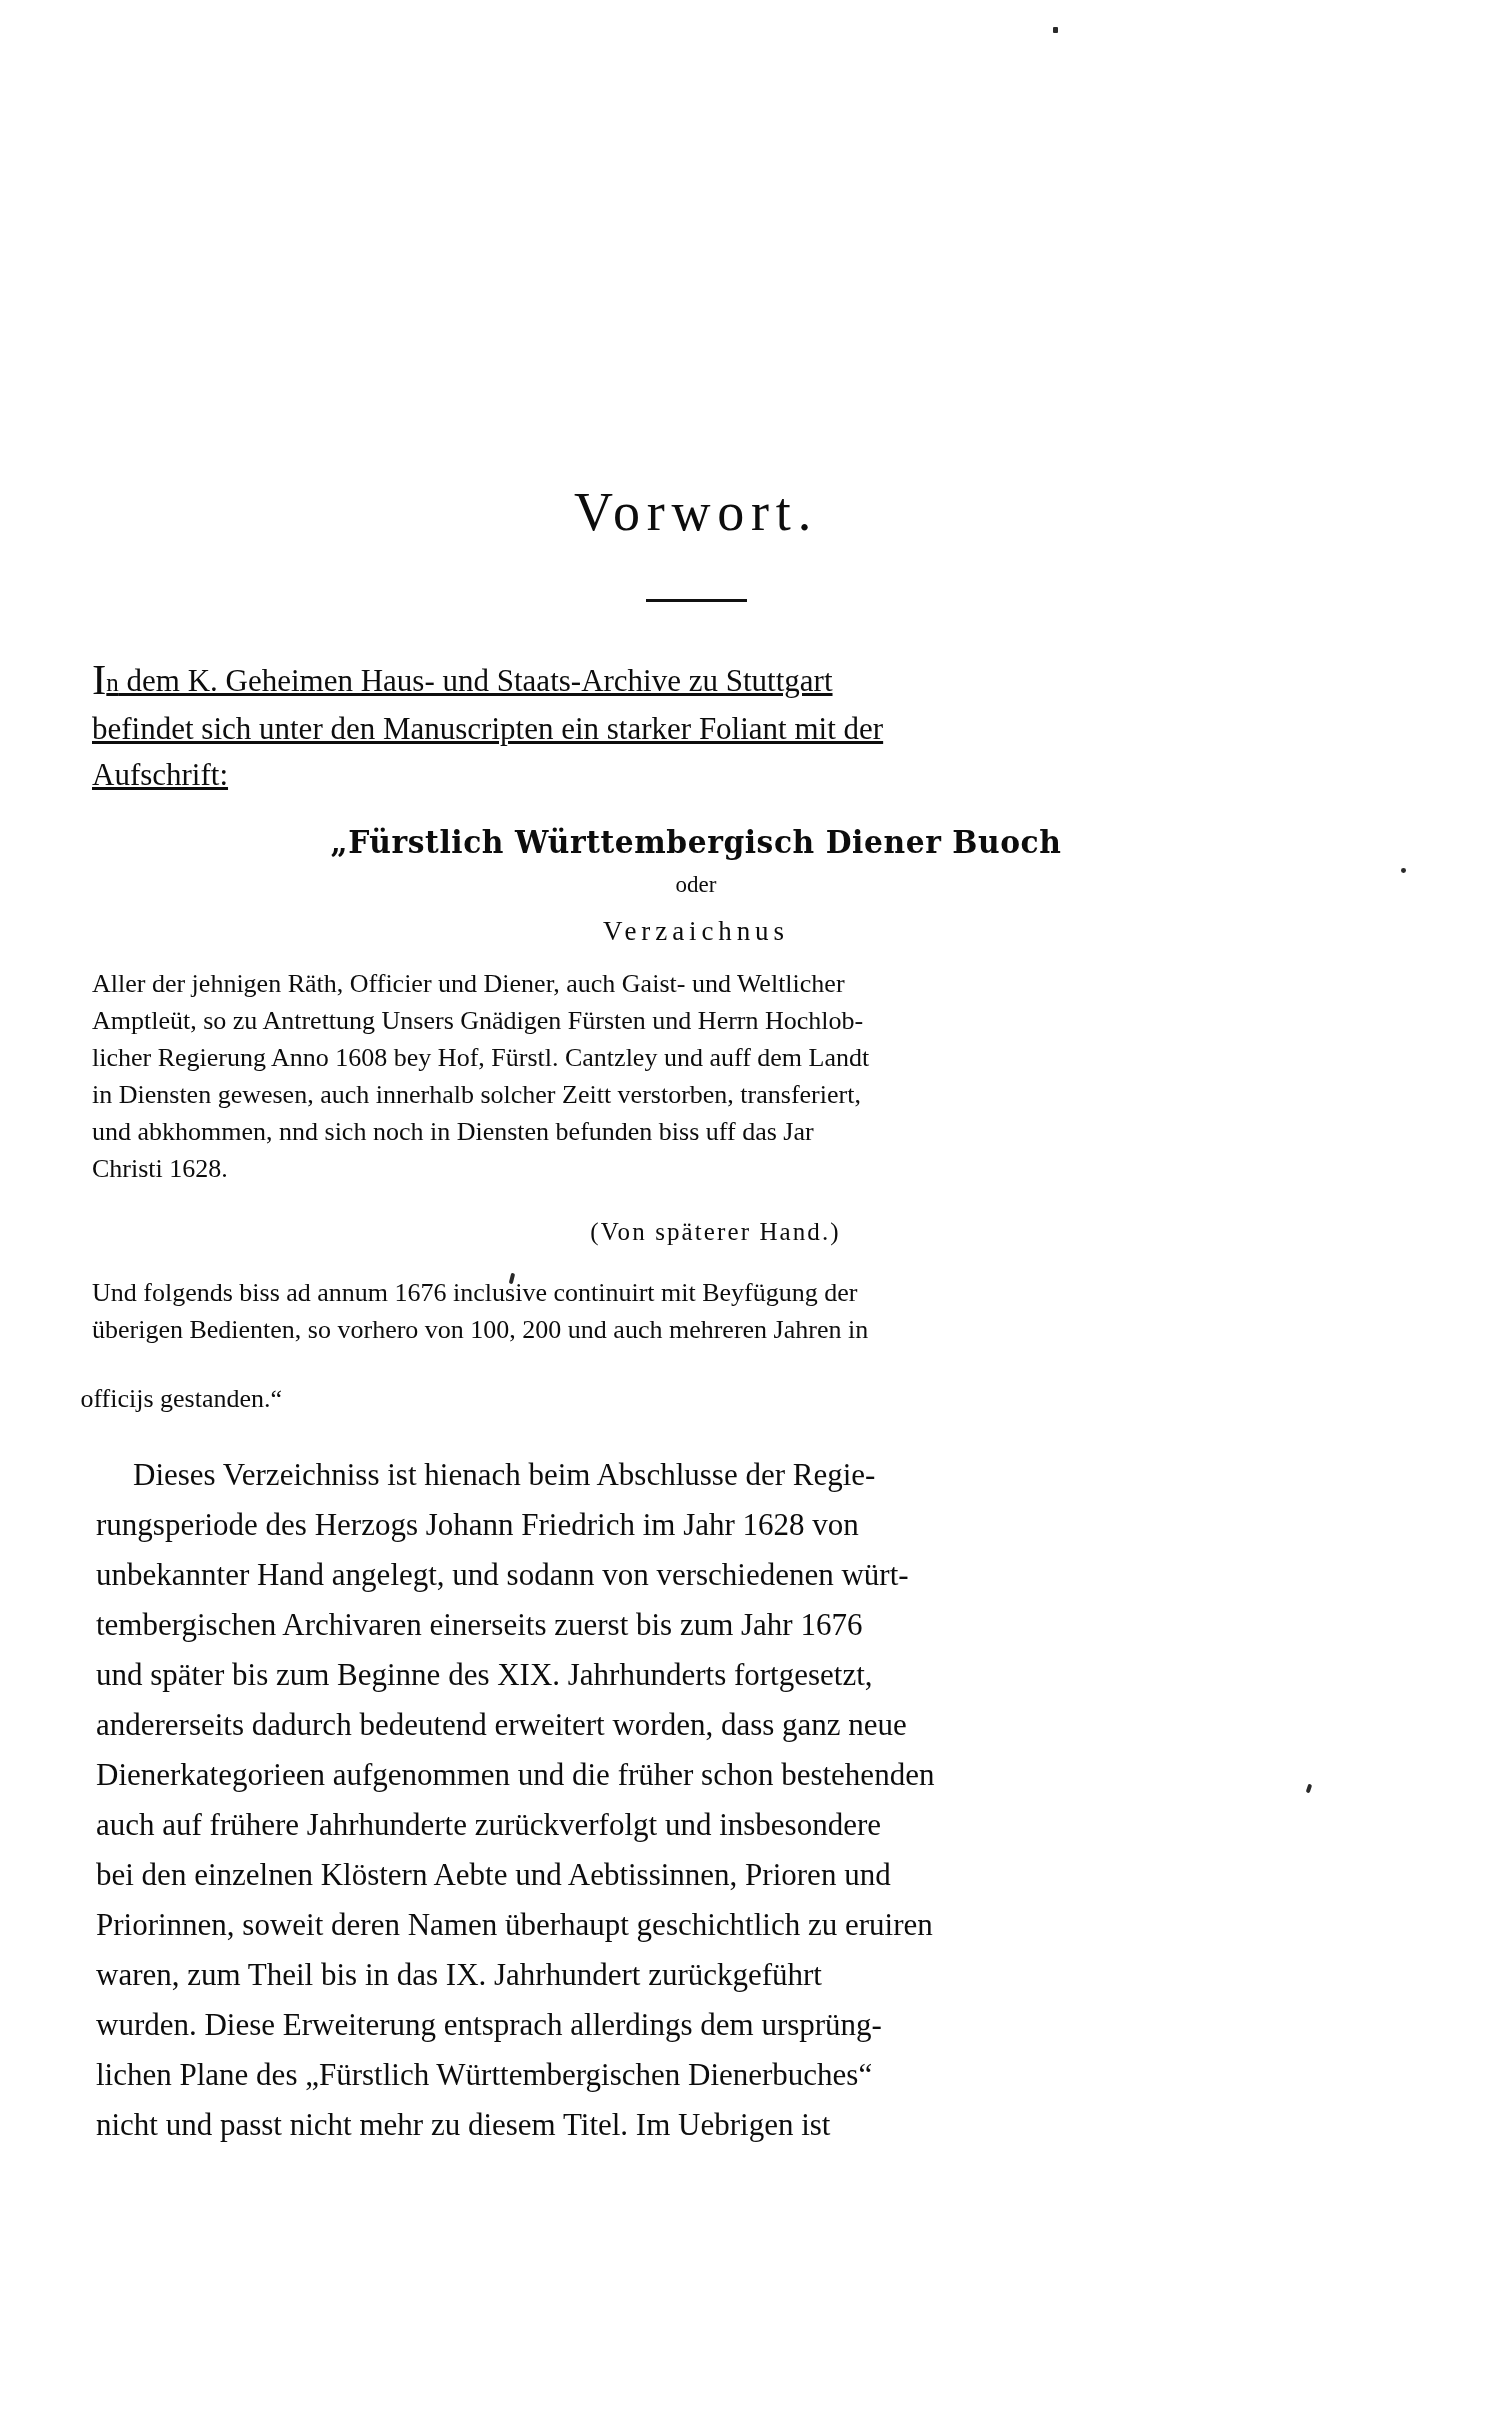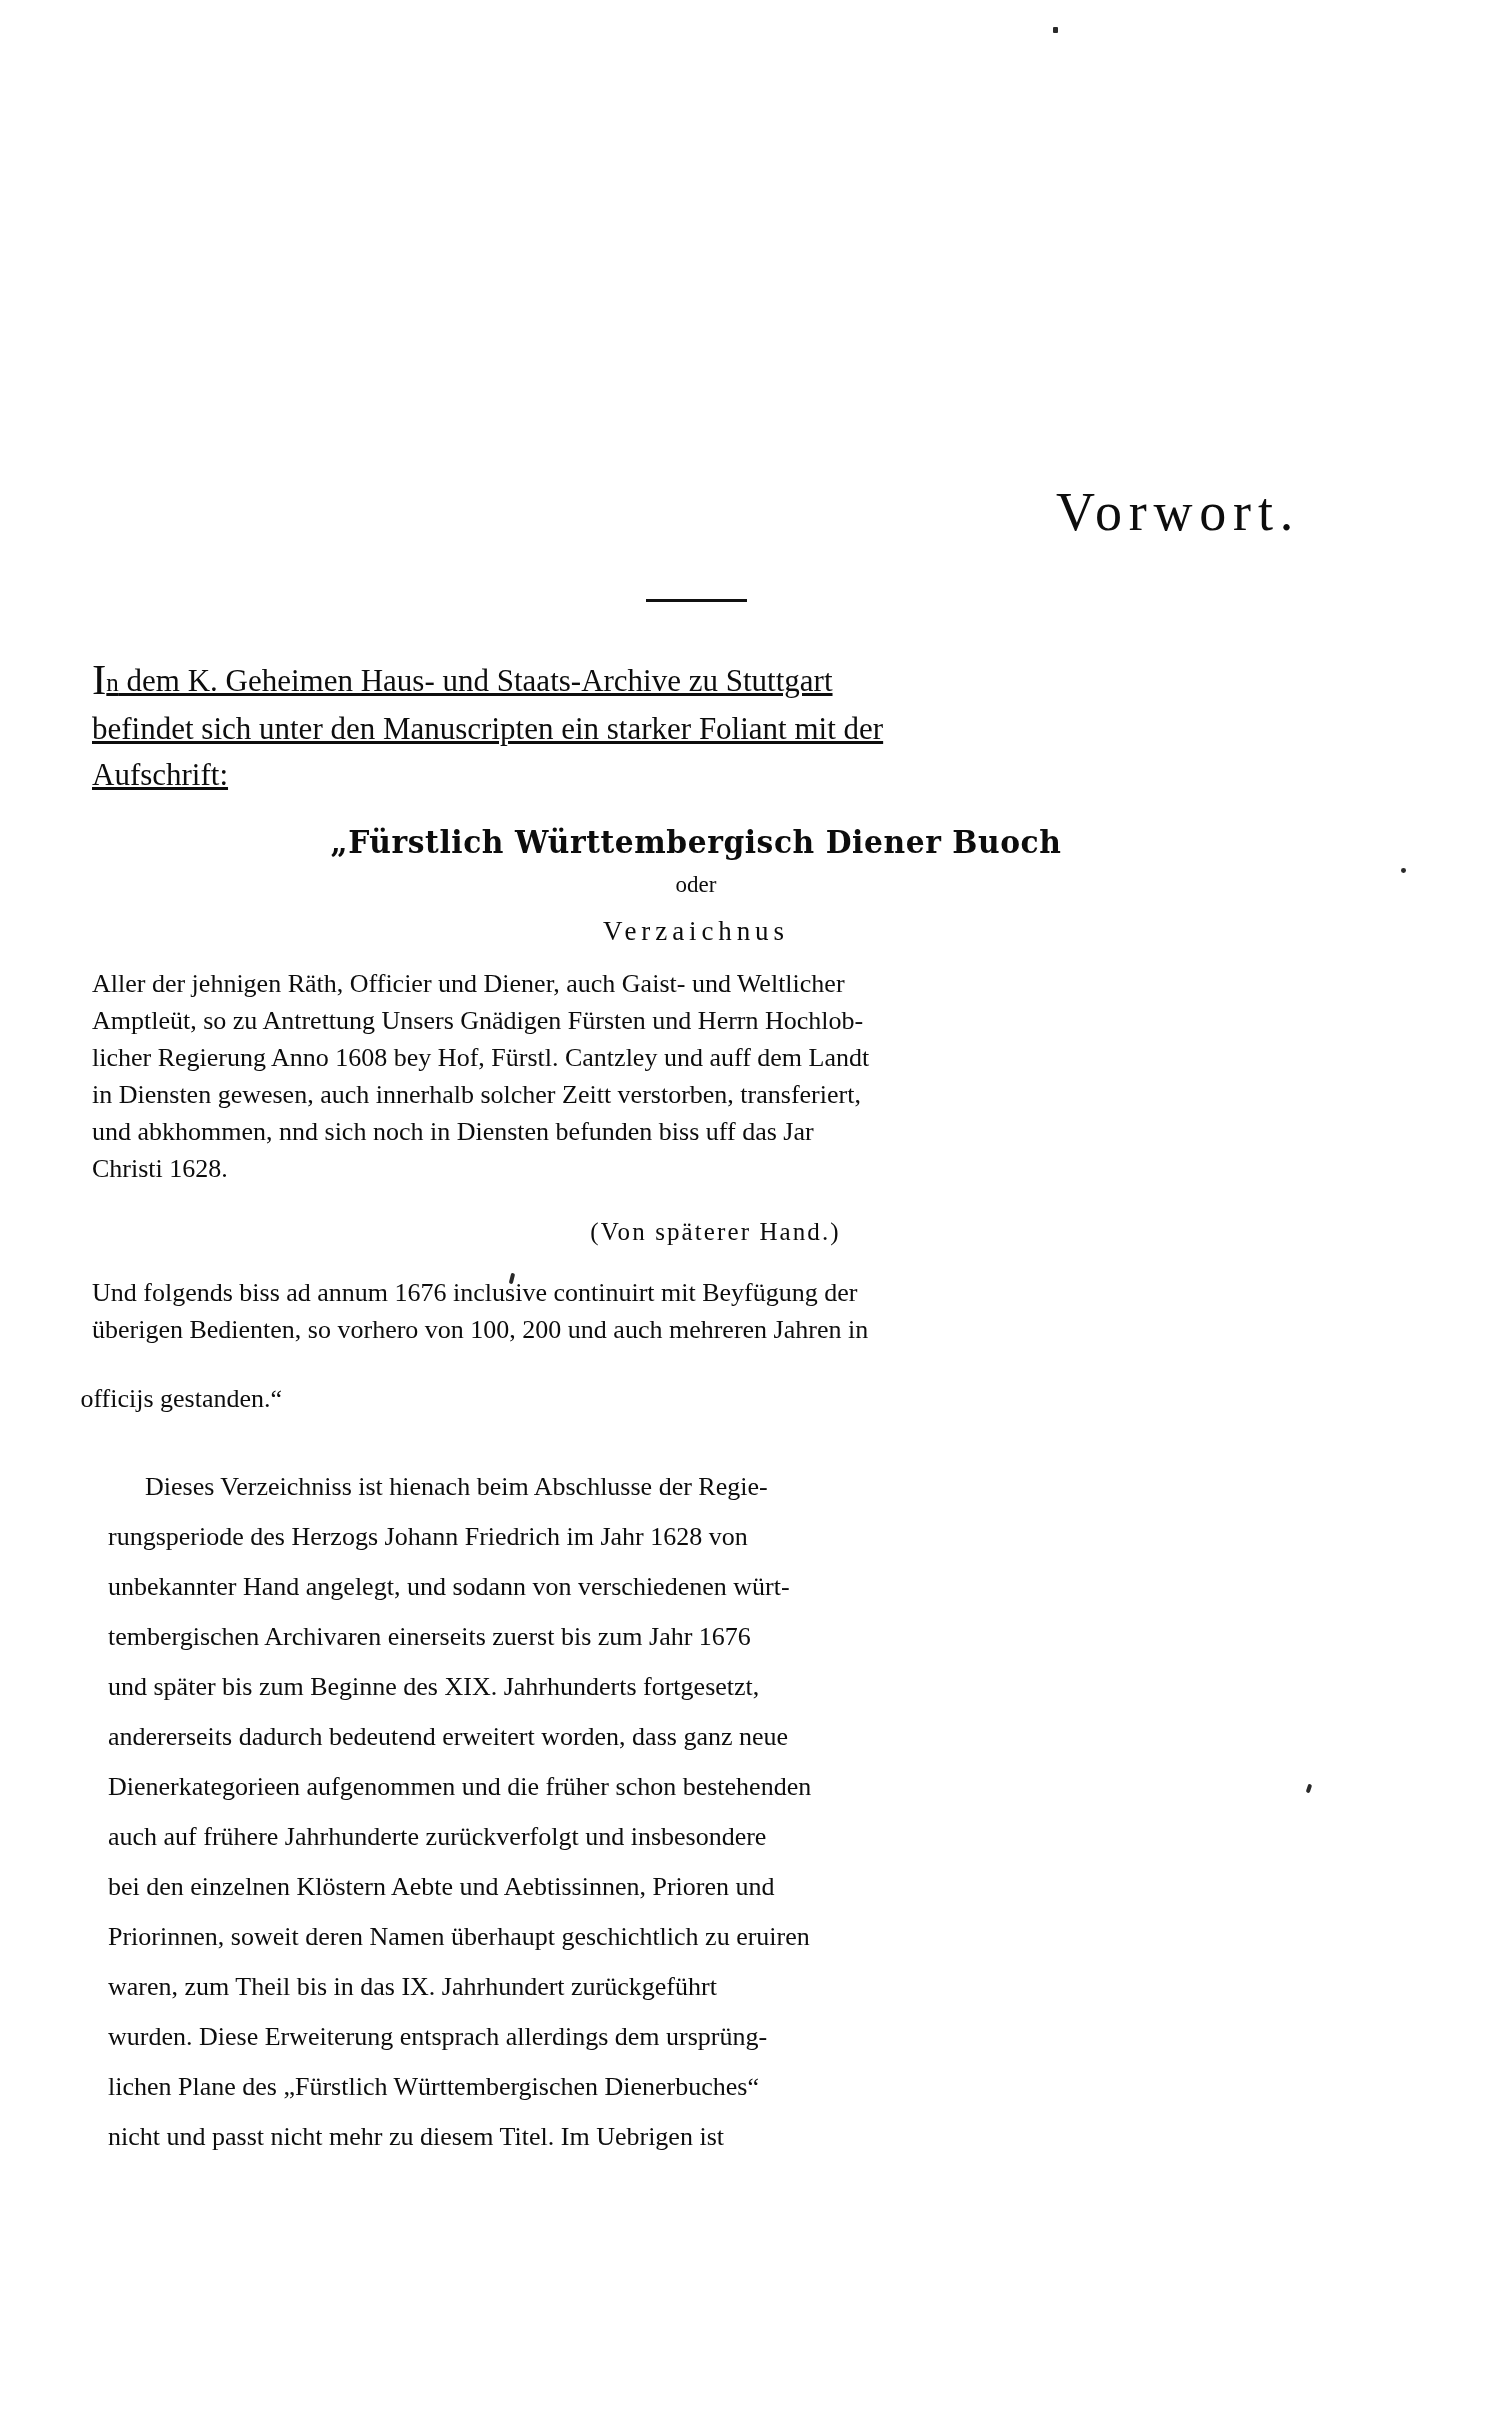--- a/index.html
+++ b/index.html
@@ -21,21 +21,21 @@
   
   .column {
     position: absolute;
     left: 92px;
     top: 0;
     width: 1208px;
   }
 
   
   .doc-title {
-    text-align: right;
+    text-align: center;
     font-size: 54px;
     letter-spacing: 6.8px;
     font-weight: 400;
     margin: 0;
     padding-top: 485px;
     line-height: 1;
     font-family: "Liberation Serif", "DejaVu Serif", serif;
   }
   .title-rule {
     width: 101px;
@@ -122,23 +122,23 @@
     display: block;
     white-space: nowrap;
   }
   .outdent {
     margin-left: -11.6px;
     margin-top: 32px;
   }
 
   
   .body-par {
-    margin: 16px;
+    margin: 4px;
     padding-top: 29px;
-    font-size: 26px;
+    font-size: 31px;
     line-height: 50px;
   }
   .body-par .ln {
     display: block;
     white-space: nowrap;
   }
 
   
   .speck {
     position: absolute;

